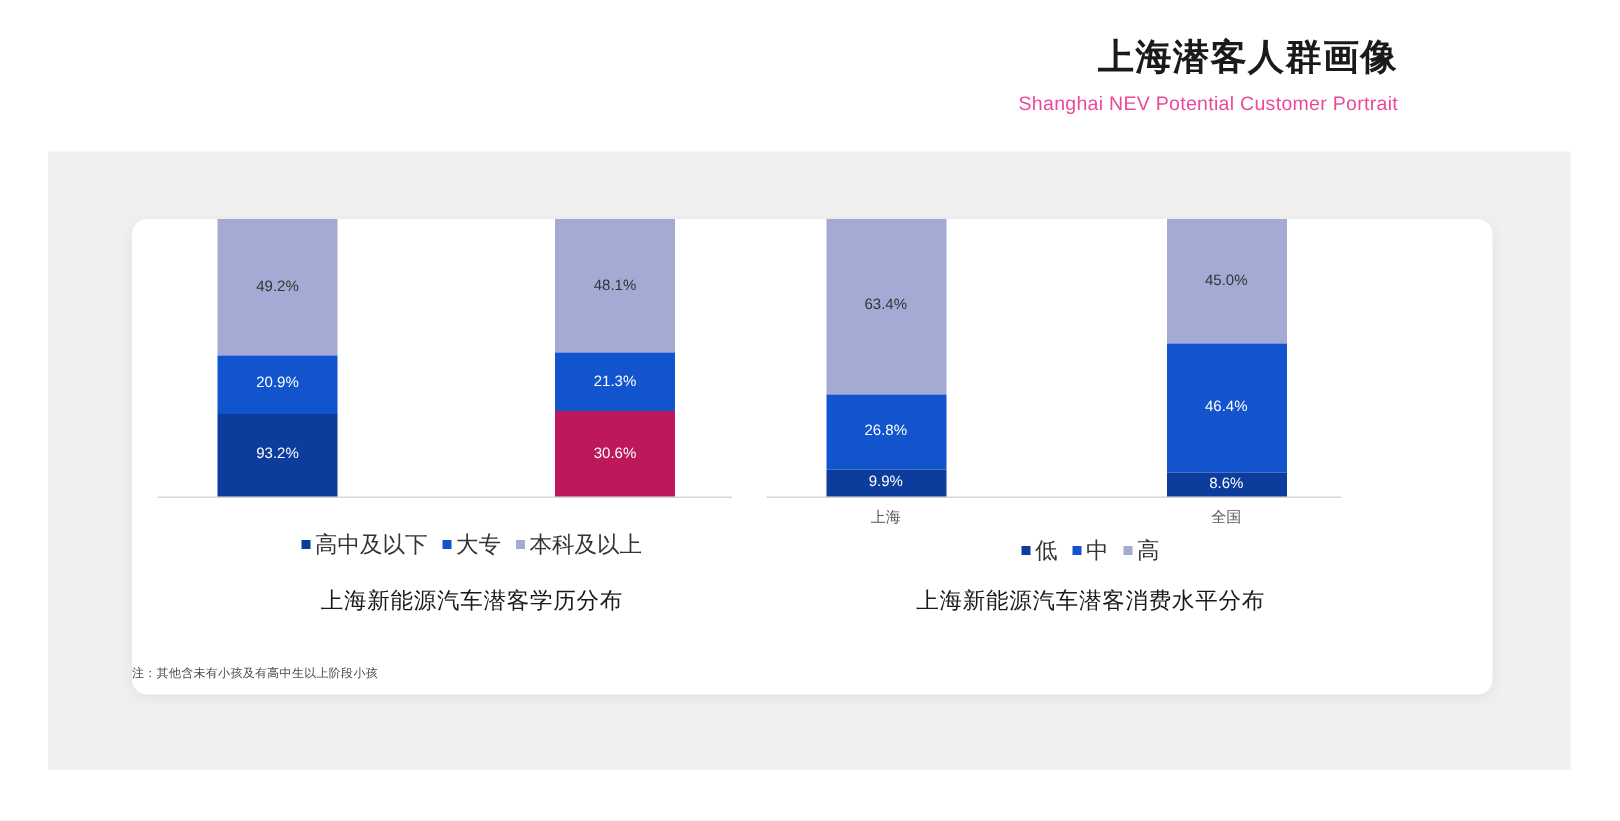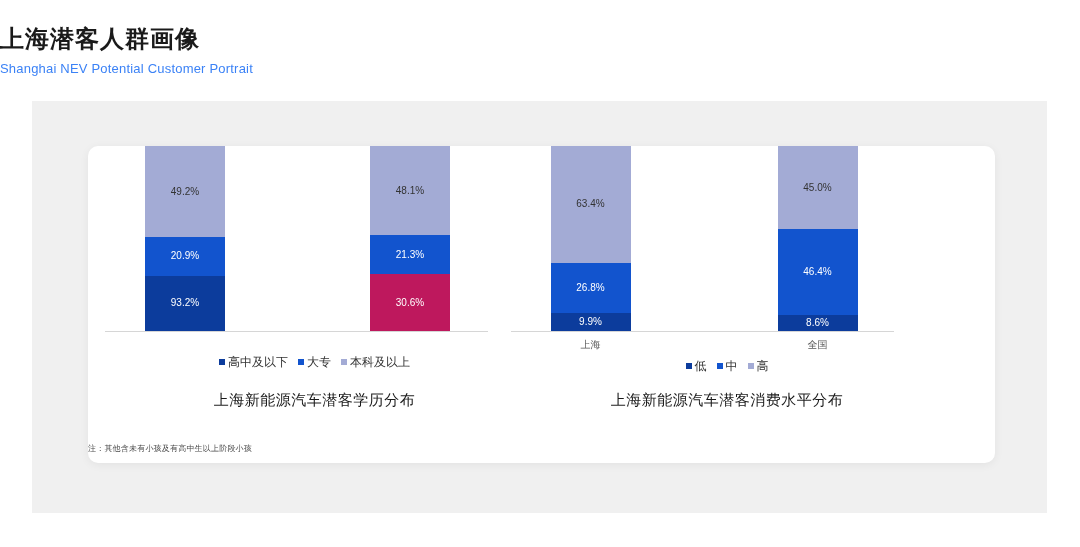--- a/index.html
+++ b/index.html
@@ -5,33 +5,33 @@
   html,body{margin:0;padding:0;}
   body{
     width:1080px;height:547px;
     background:#ffffff;
     font-family:"Liberation Sans","DejaVu Sans",sans-serif;
     overflow:hidden;
     position:relative;
   }
   .header{
     width:932px;
-    text-align:left;
+    text-align:right;
     padding-top:24px;
   }
   .header .main-title{
     font-size:24px;
     font-weight:bold;
     color:#1a1a1a;
     letter-spacing:1px;
     line-height:30px;
   }
   .header .sub-title{
     font-size:13px;
-    color:#3b82f6;
+    color:#ec4899;
     margin-top:6px;
     letter-spacing:0.2px;
     line-height:18px;
   }
 
   .outer-panel{
     position:absolute;
     left:32px;top:101px;
     width:1015px;height:412px;
     background:#f0f0f0;
@@ -96,21 +96,21 @@
     font-size:10px;
     color:#595959;
     text-align:center;
     transform:translateX(-50%);
   }
 
   .legend{
     position:absolute;
     width:453px;
     text-align:center;
-    font-size:12px;
+    font-size:15px;
     color:#333333;
   }
   .legend-item{
     display:inline-block;
     margin:0 5px;
     white-space:nowrap;
   }
   .legend-swatch{
     display:inline-block;
     width:6px;height:6px;

